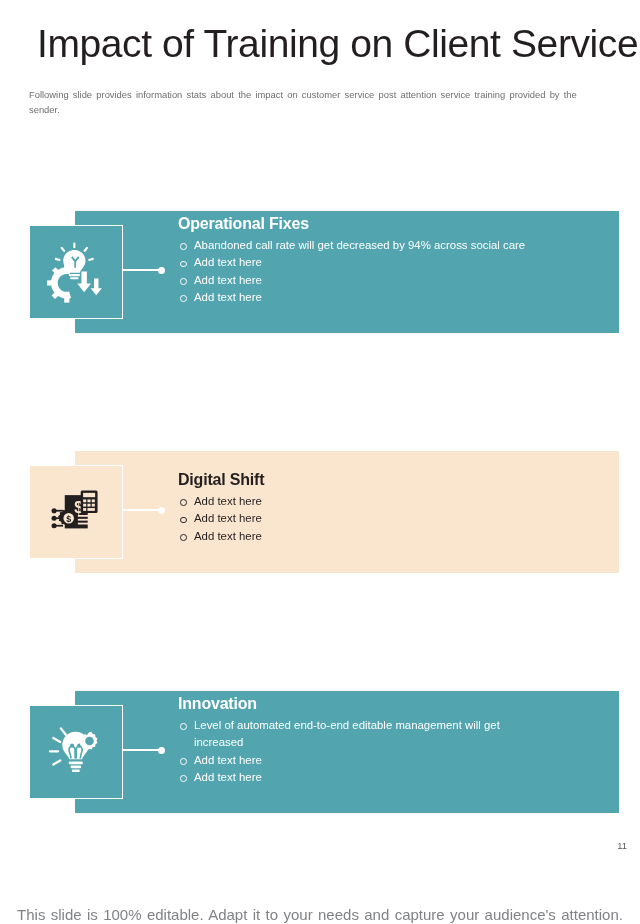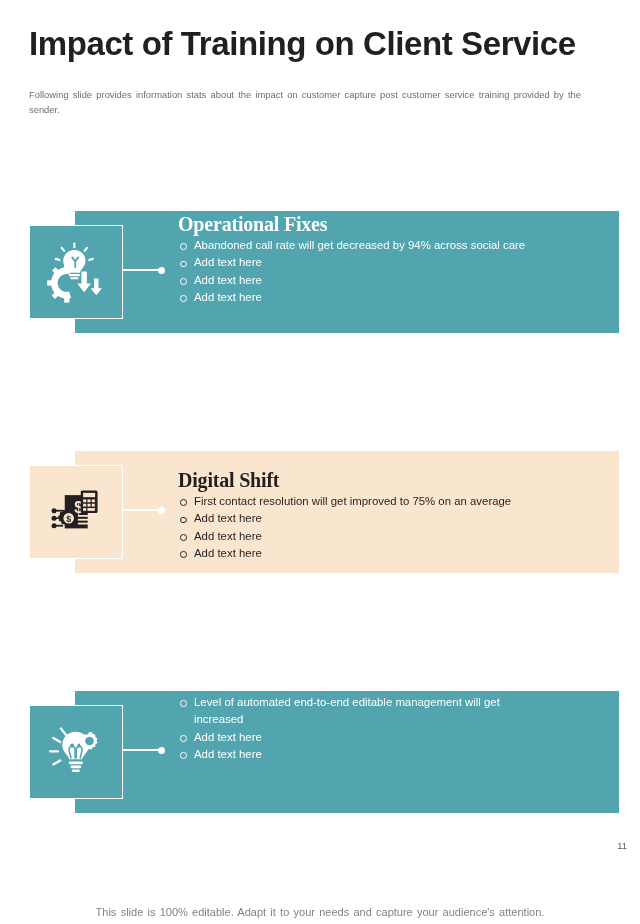--- a/index.html
+++ b/index.html
@@ -13,25 +13,25 @@
   .slide {
     position: relative;
     width: 640px;
     height: 924px;
     background: #ffffff;
   }
 
   
   .page-title {
     position: absolute;
-    left: 29px;
+    left: 37px;
     top: 24px;
     width: 590px;
-    font-size: 33px;
-    font-weight: bold;
+    font-size: 39px;
+    font-weight: normal;
     letter-spacing: -0.4px;
     color: #231f20;
     line-height: 40px;
     white-space: nowrap;
   }
   .page-subtitle {
     position: absolute;
     left: 29px;
     top: 88px;
     width: 578px;
@@ -85,26 +85,25 @@
     width: 7px; height: 7px;
     border-radius: 50%;
   }
   .card-body {
     position: absolute;
     left: 149px;
     top: 8px;
     width: 434px;
   }
   .card-heading {
-    font-size: 20px;
+    font-size: 16px;
     font-weight: bold;
     letter-spacing: -0.2px;
     line-height: 22px;
     margin-bottom: 2px;
-    font-family: Liberation Serif, serif;
   }
   .bullets {
     list-style: none;
     margin-top: 1px;
   }
   .bullets li {
     position: relative;
     padding-left: 16px;
     font-size: 11.4px;
     line-height: 17.4px;
@@ -137,41 +136,41 @@
   .theme-peach .card-heading { color: #231f20; margin-top: 16px; }
   .theme-peach .bullets { color: #231f20; }
 
   
   .footer-note {
     position: absolute;
     left: 0;
     top: 906px;
     width: 640px;
     text-align: center;
-    font-size: 11px;
+    font-size: 15px;
     color: #808285;
     word-spacing: 1.2px;
   }
   .page-number {
     position: absolute;
     right: 13px;
     top: 840px;
     font-size: 9.4px;
     color: #58595b;
   }
 
   svg { display: block; }
 </style>
 </head>
 <body>
 
 <div class="slide">
 
   <div class="page-title">Impact of Training on Client Service</div>
-  <div class="page-subtitle">Following slide provides  information  stats about the impact on customer capture  post customer service training provided  by the sender.</div>
+  <div class="page-subtitle">Following slide provides  information  stats about the impact on customer service  post attention service training provided  by the sender.</div>
 
   <div class="card theme-teal" style="top:205px;">
     <div class="card-panel"></div>
 
     <div class="card-iconbox">
       <span>
         <svg width="62" height="62" viewBox="0 0 64 64" fill="#ffffff" aria-hidden="true">
 
           <rect x="29.2" y="1.5" width="2.2" height="6" rx="1"></rect>
           <rect x="17.4" y="5.6" width="2.2" height="6" rx="1" transform="rotate(-38 18.5 8.6)"></rect>
@@ -258,21 +257,20 @@
     </div>
 
     <div class="card-connector">
       <span class="line"></span>
       <span class="dot"></span>
     </div>
 
     <div class="card-body">
       <div class="card-heading">Digital Shift</div>
       <ul class="bullets">
-        <li>First contact resolution will get improved to 75% on an average</li>
         <li>Add text here</li>
         <li>Add text here</li>
         <li>Add text here</li>
       </ul>
     </div>
   </div>
 
   <div class="card theme-teal" style="top:685px;">
     <div class="card-panel"></div>
 
@@ -301,20 +299,21 @@
         </svg>
       </span>
     </div>
 
     <div class="card-connector">
       <span class="line"></span>
       <span class="dot"></span>
     </div>
 
     <div class="card-body">
+      <div class="card-heading">Innovation</div>
       <ul class="bullets">
         <li style="width:352px;">Level of automated end-to-end  editable management will get increased</li>
         <li>Add text here</li>
         <li>Add text here</li>
       </ul>
     </div>
   </div>
 
   <div class="footer-note">This slide is 100% editable. Adapt it to your needs and capture your audience's attention.</div>
   <div class="page-number">11</div>

